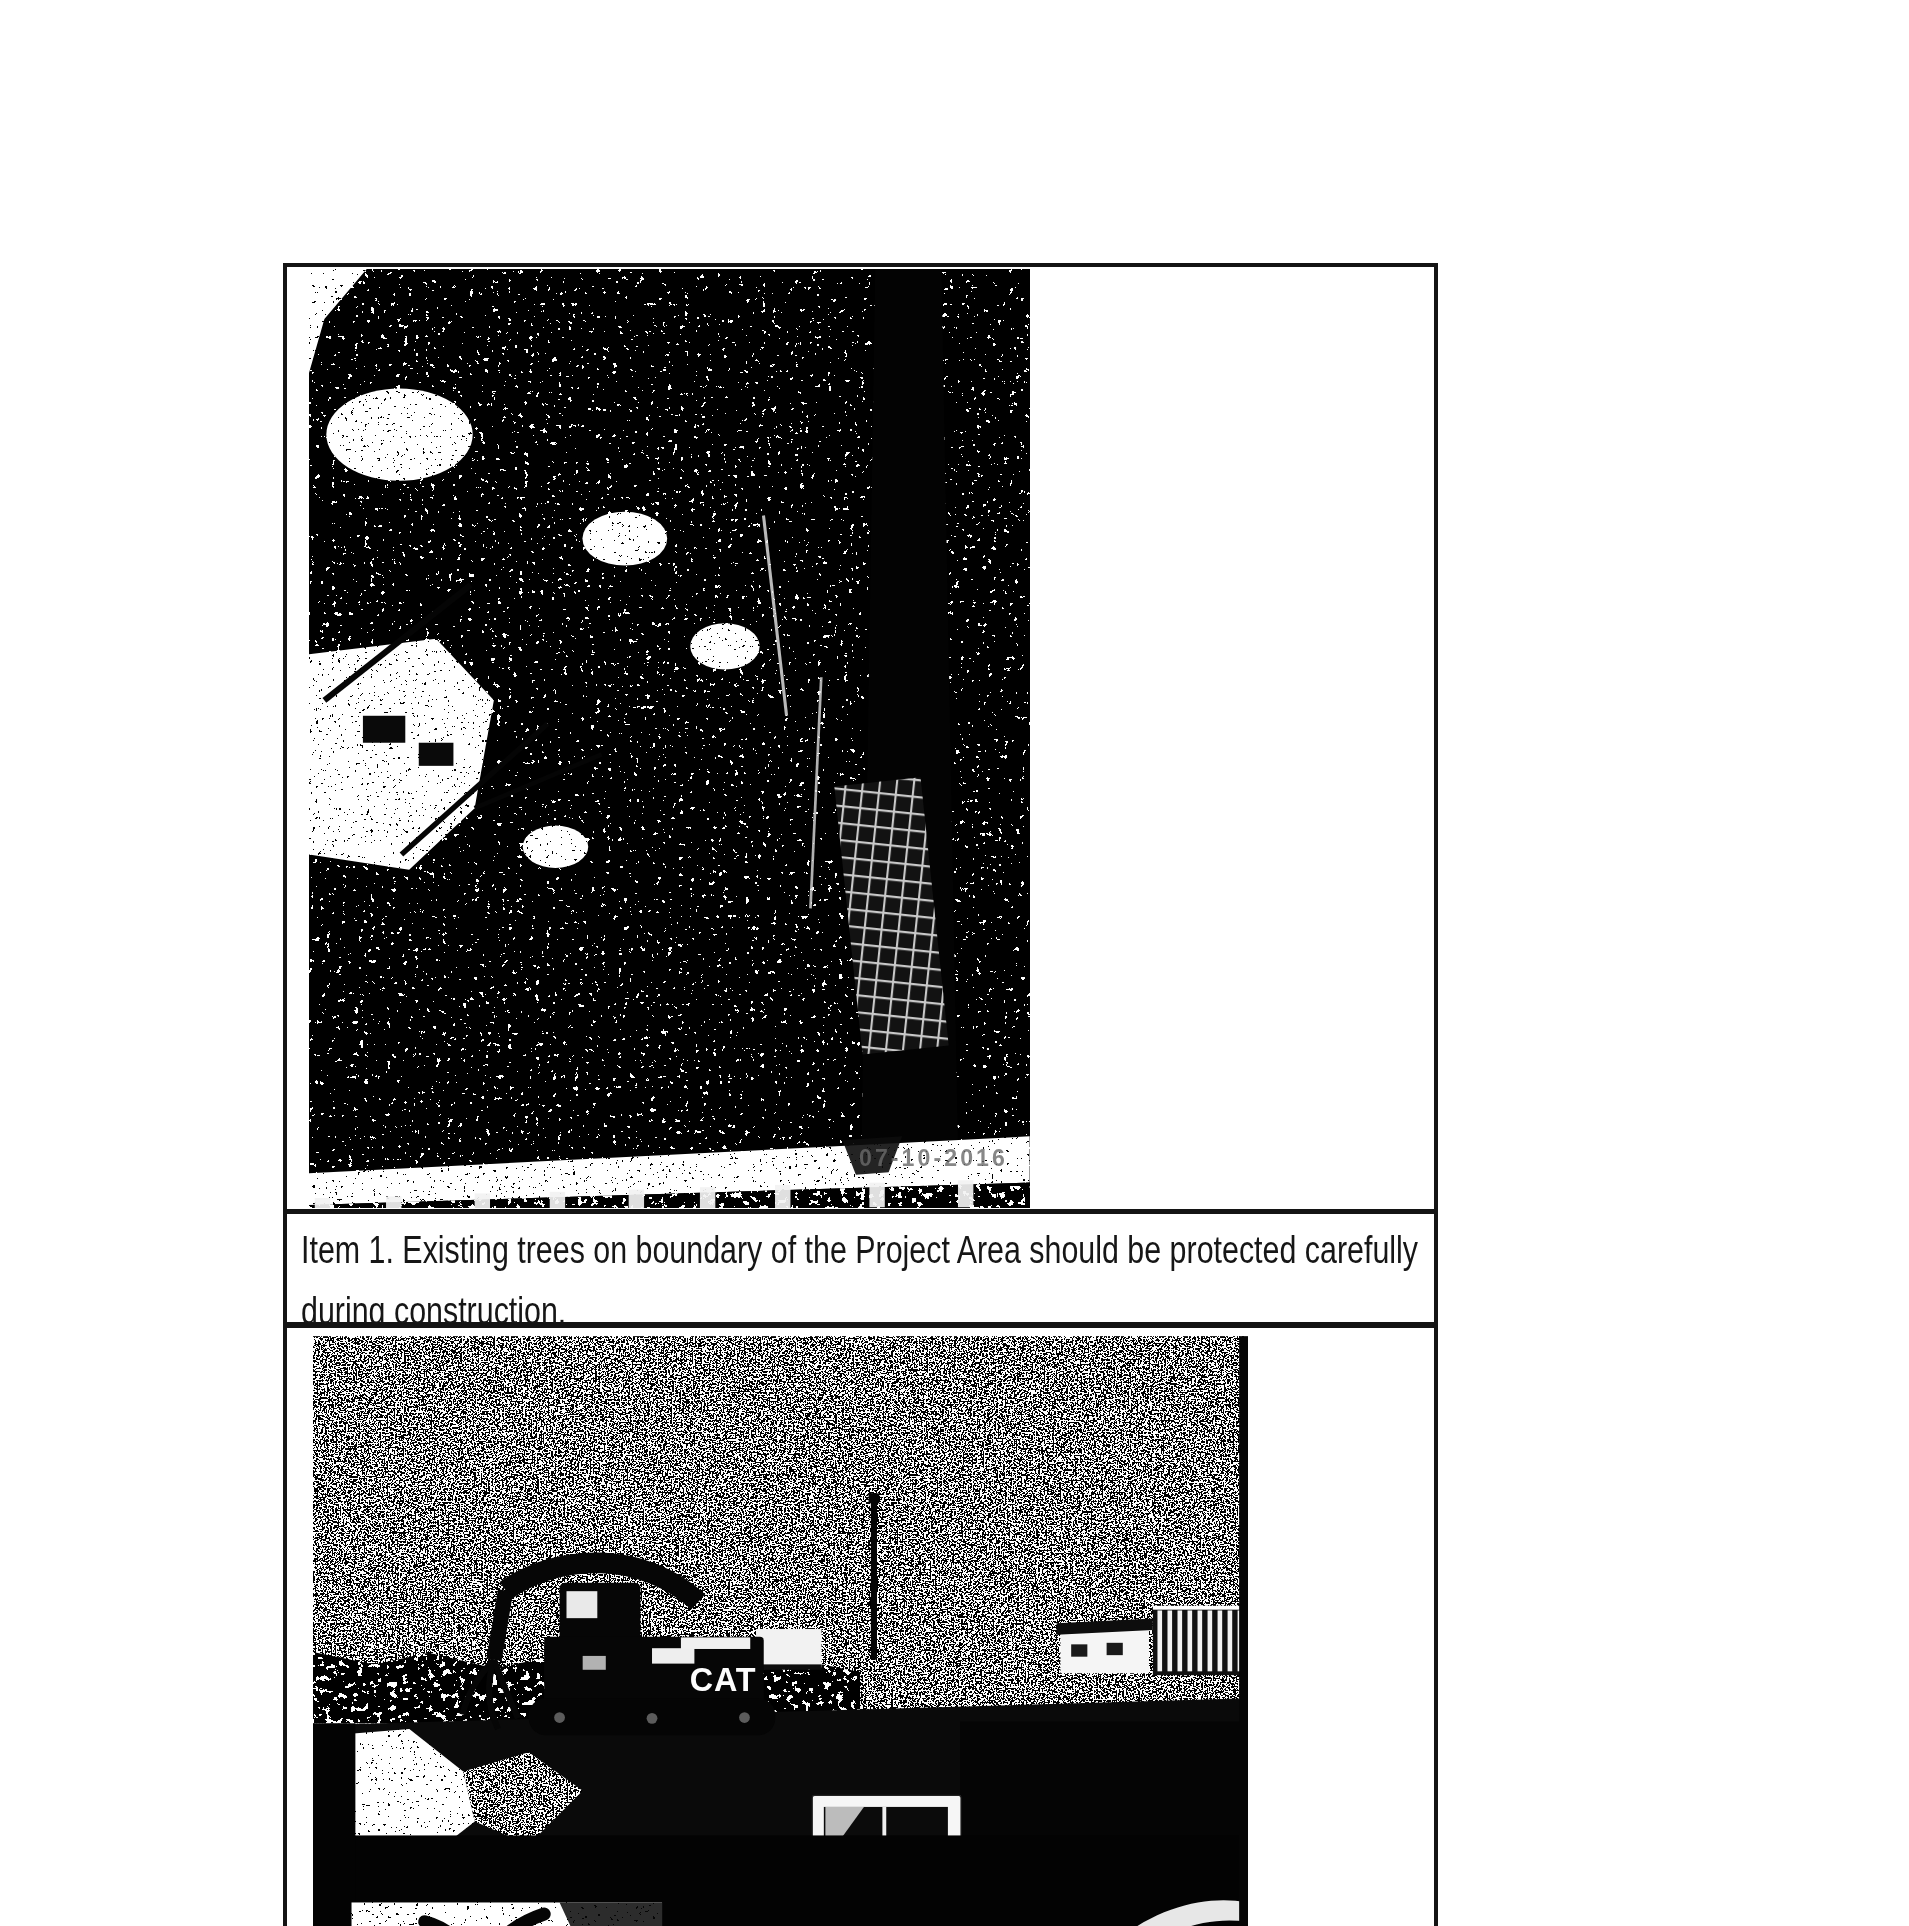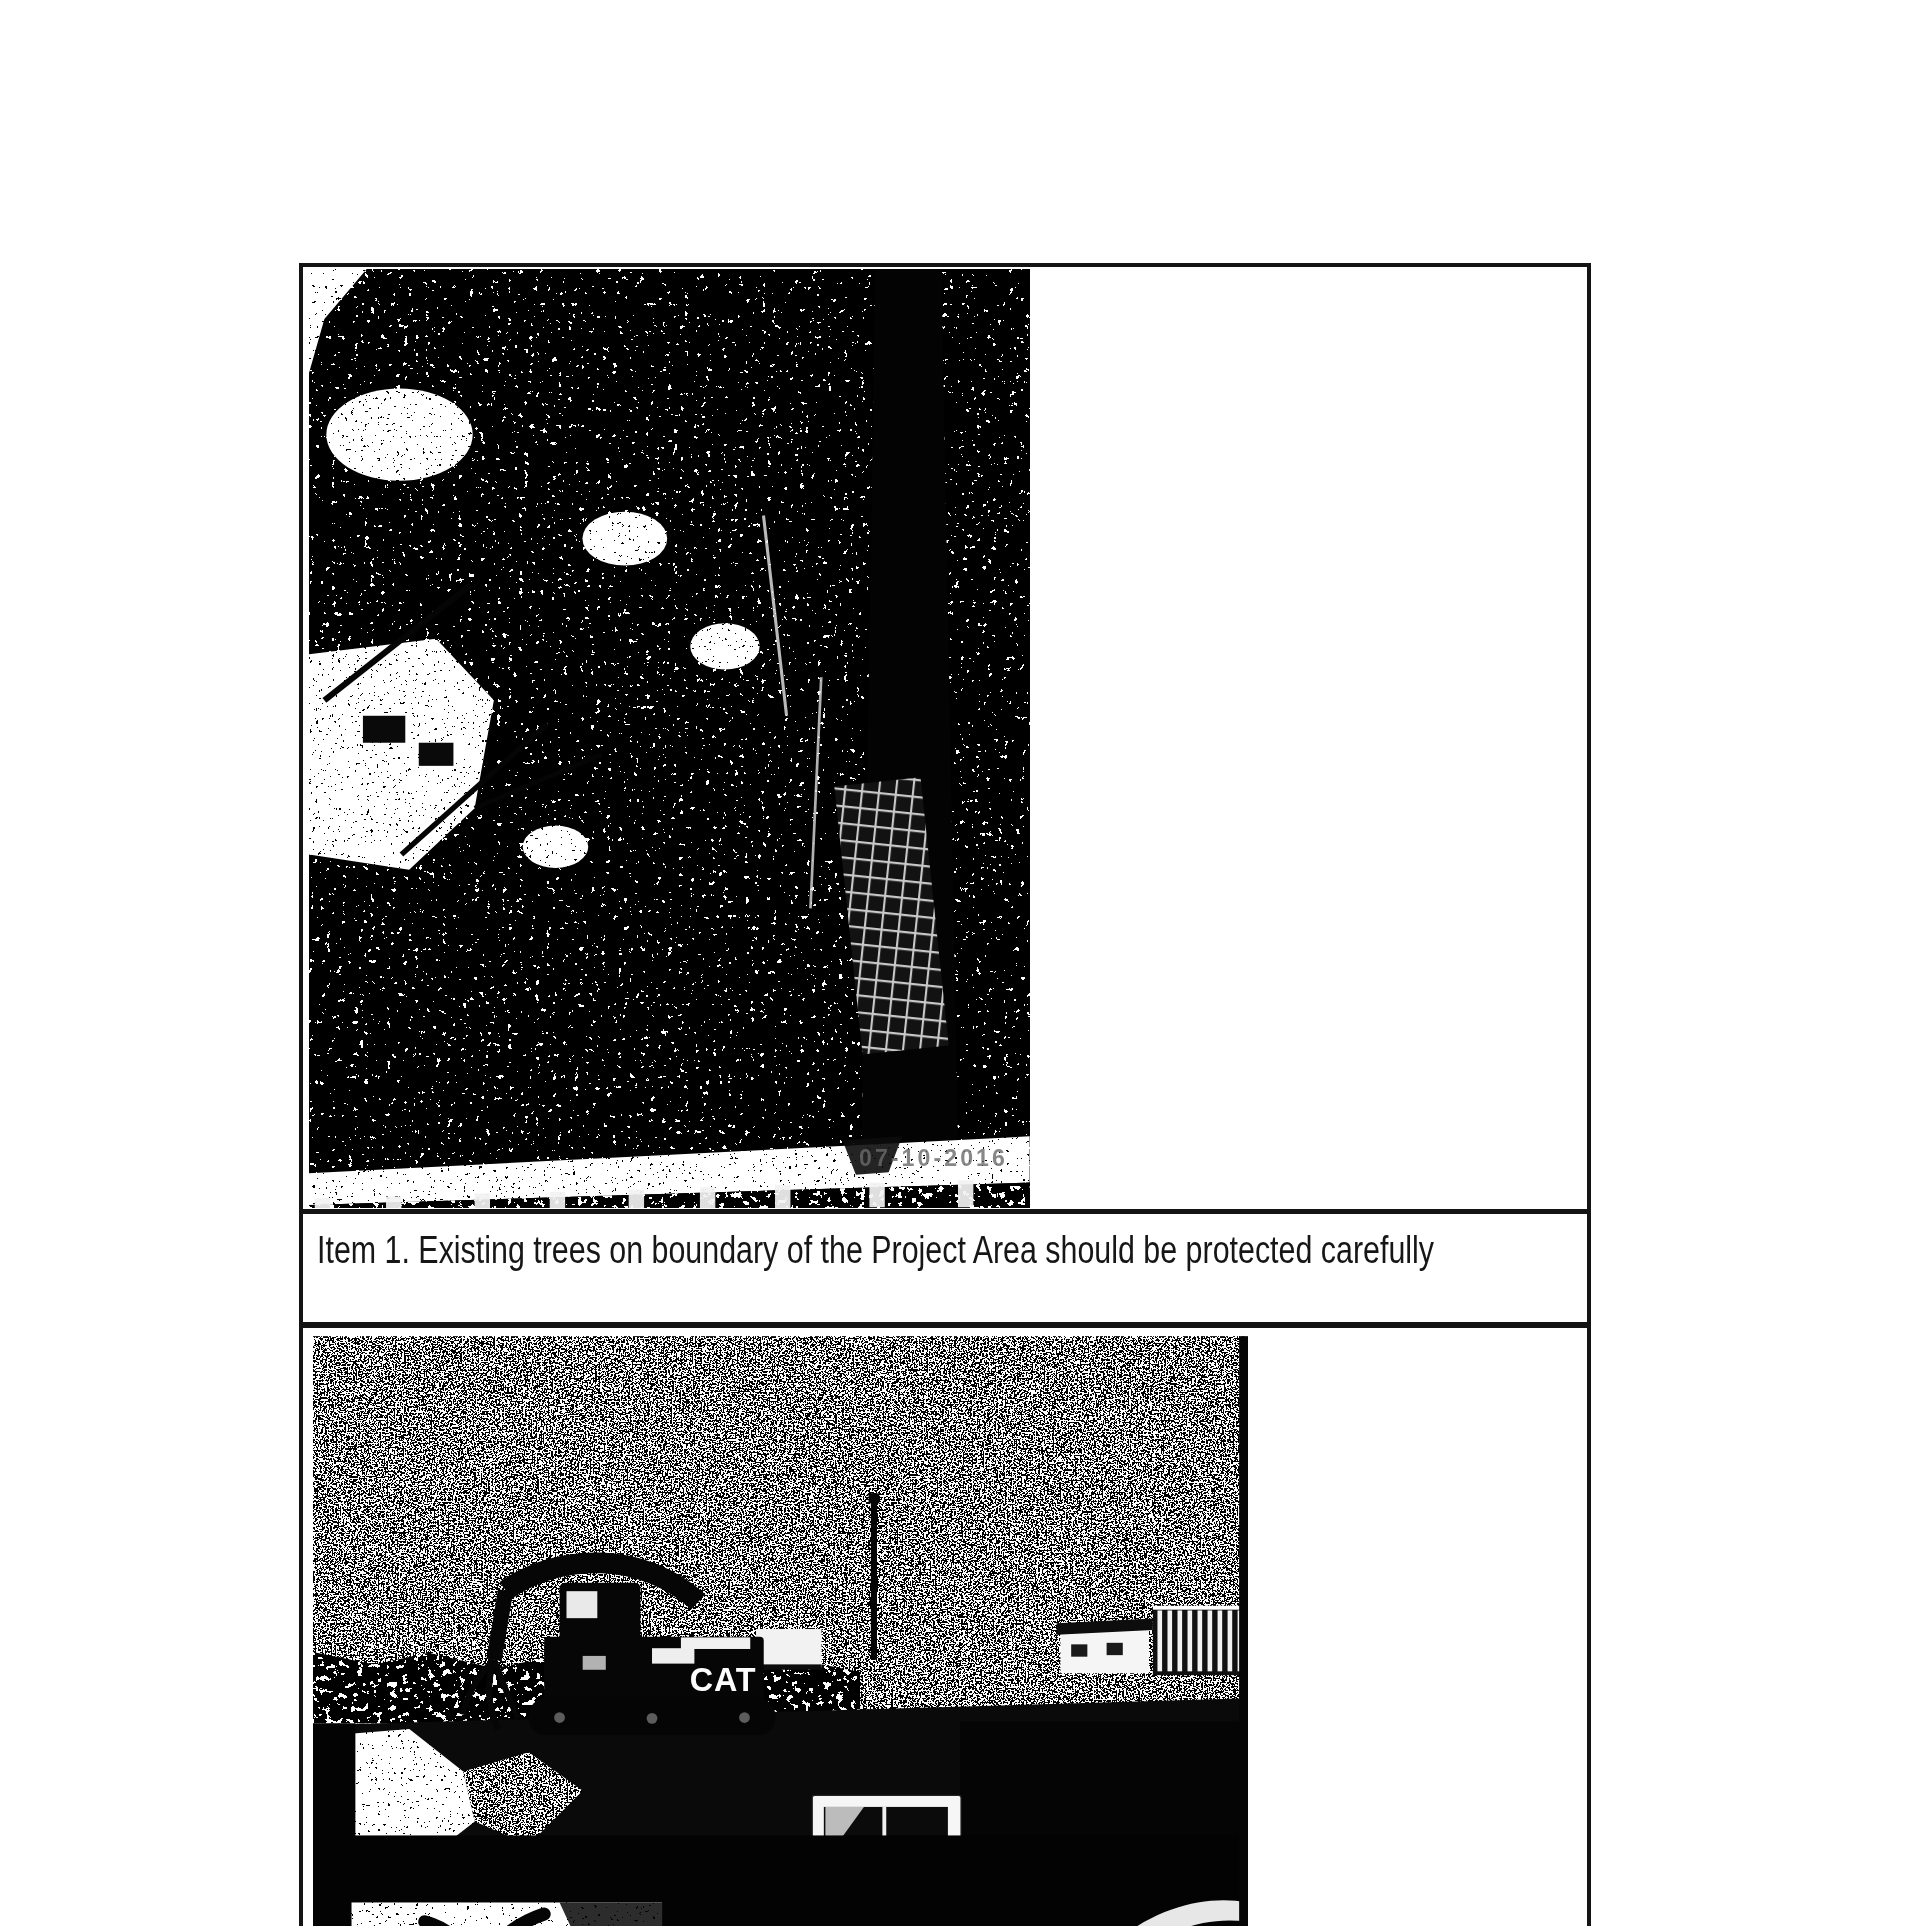--- a/index.html
+++ b/index.html
@@ -1,21 +1,21 @@
 <!DOCTYPE html>
 <html style="font-size:6.2px"><head>
 <meta charset="utf-8">
 <style>
   html, body { margin: 0; padding: 0; background: #ffffff; }
   body { width: 1909px; height: 2700px; position: relative; overflow: hidden;
          font-family: "Liberation Sans", sans-serif; }
   .page { position: absolute; left: 0; top: 0; width: 1909px; height: 2700px; background: #ffffff; }
 
   .trow { position: absolute; border: 4.6px solid #141414; box-sizing: border-box;
-          left: 299px; width: 1292px; background: #ffffff; }
+          left: 283px; width: 1155px; background: #ffffff; }
   .row-photo1   { top: 263px;  height: 950px; }
   .row-caption1 { top: 1210px; height: 116px; }
   .row-photo2   { top: 1324px; height: 726px; }
 
   .caption { color: #161616; font-size: 38px; line-height: 61px;
              padding: 6.2px 7.7px 0 14px; white-space: nowrap; }
   .cap-line { display: block; }
   .cap-line > span { display: inline-block; transform: scaleX(0.80); transform-origin: 0 50%;
                      white-space: nowrap; }
 
@@ -26,20 +26,21 @@
 </head>
 <body>
 
 <div class="page">
 
   <div class="trow row-photo1"></div>
 
   <div class="trow row-caption1">
     <div class="caption">
       <span class="cap-line"><span>Item 1. Existing trees on boundary of the Project Area should be protected carefully</span></span>
+      <span class="cap-line"><span>during construction.</span></span>
     </div>
   </div>
 
   <div class="trow row-photo2"></div>
 
   <svg id="photo1" class="photo-svg" width="721" height="939" viewBox="0 0 1872 2438" xmlns="http://www.w3.org/2000/svg">
     <defs>
       <filter id="f-foliage" x="-2%" y="-2%" width="104%" height="104%">
         <feTurbulence type="fractalNoise" baseFrequency="0.07" numOctaves="4" seed="7" stitchTiles="stitch"></feTurbulence>
         <feColorMatrix type="saturate" values="0"></feColorMatrix>

